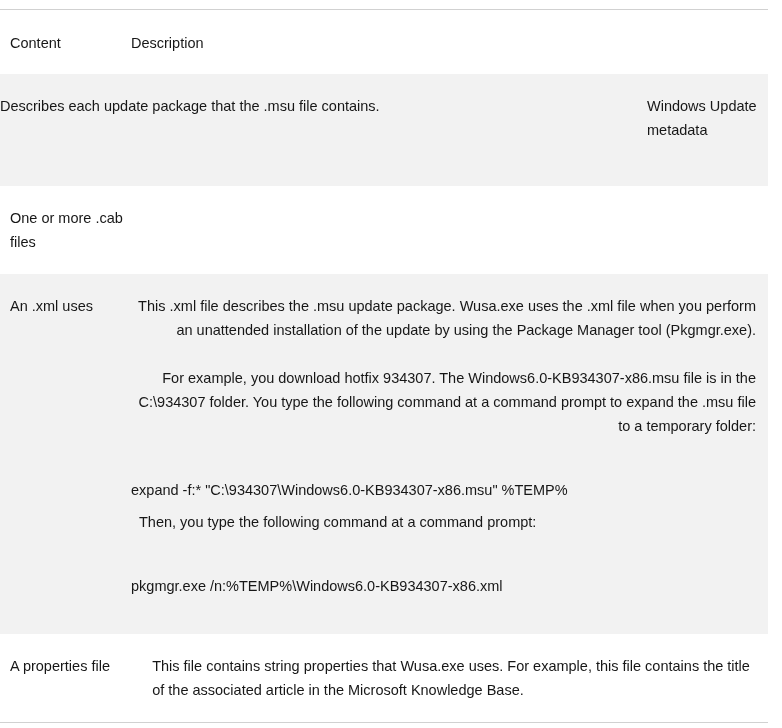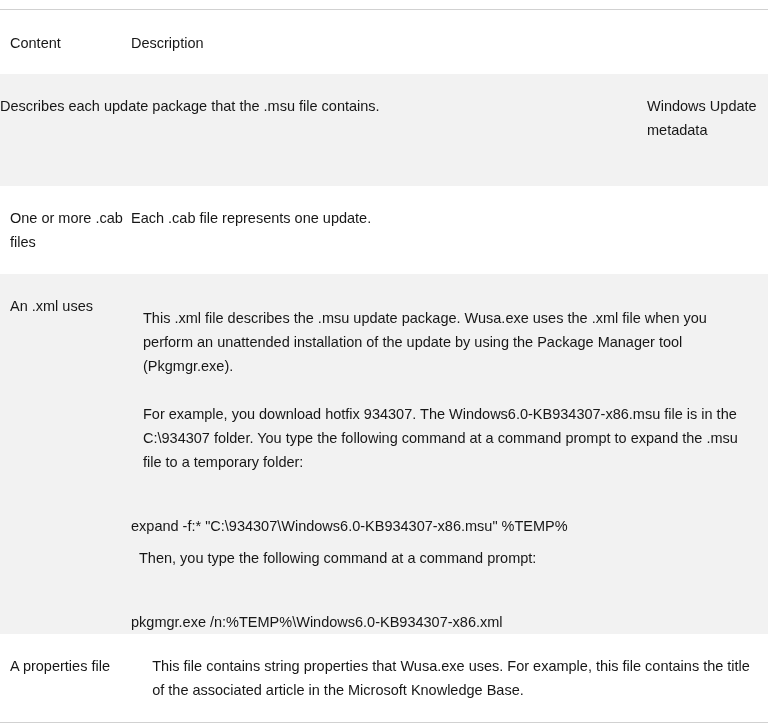--- a/index.html
+++ b/index.html
@@ -37,21 +37,21 @@
       width: 131px;
       padding-left: 10px;
       padding-right: 8px;
     }
     .cell.c2 {
       width: 637px;
       padding-right: 12px;
     }
     .row.header .cell { padding-top: 21px; }
     .row.body .cell { padding-top: 20px; padding-bottom: 20px; }
-    .para { margin: 12px; }
+    .para { margin: 0; text-align: right; }
     .para + .para { margin-top: 24px; }
     .code { margin: 40px 0 0 0; }
     .code-follow { margin: 8px; }
     #r1 { height: 112px; }
     #r2 { height: 88px; }
     #r3 { height: 360px; }
     #r4 { height: 88px; gap: 25px; }
   </style>
 </head>
 <body>
@@ -63,21 +63,20 @@
     <div class="cell c2">Description</div>
   </div>
 
   <div class="row body alt" id="r1">
     <div class="cell c2">Describes each update package that the .msu file contains.</div>
     <div class="cell c1">Windows Update metadata</div>
   </div>
 
   <div class="row body" id="r2">
     <div class="cell c1">One or more .cab files</div>
-    <div class="cell c2">Each .cab file represents one update.</div>
   </div>
 
   <div class="row body alt" id="r3">
     <div class="cell c1">An .xml uses</div>
     <div class="cell c2">
       <p class="para">This .xml file describes the .msu update package. Wusa.exe uses the .xml file when you perform an unattended installation of the update by using the Package Manager tool (Pkgmgr.exe).</p>
       <p class="para">For example, you download hotfix 934307. The Windows6.0-KB934307-x86.msu file is in the C:\934307 folder. You type the following command at a command prompt to expand the .msu file to a temporary folder:</p>
       <p class="code">expand -f:* "C:\934307\Windows6.0-KB934307-x86.msu" %TEMP%</p>
       <p class="code-follow">Then, you type the following command at a command prompt:</p>
       <p class="code">pkgmgr.exe /n:%TEMP%\Windows6.0-KB934307-x86.xml</p>

